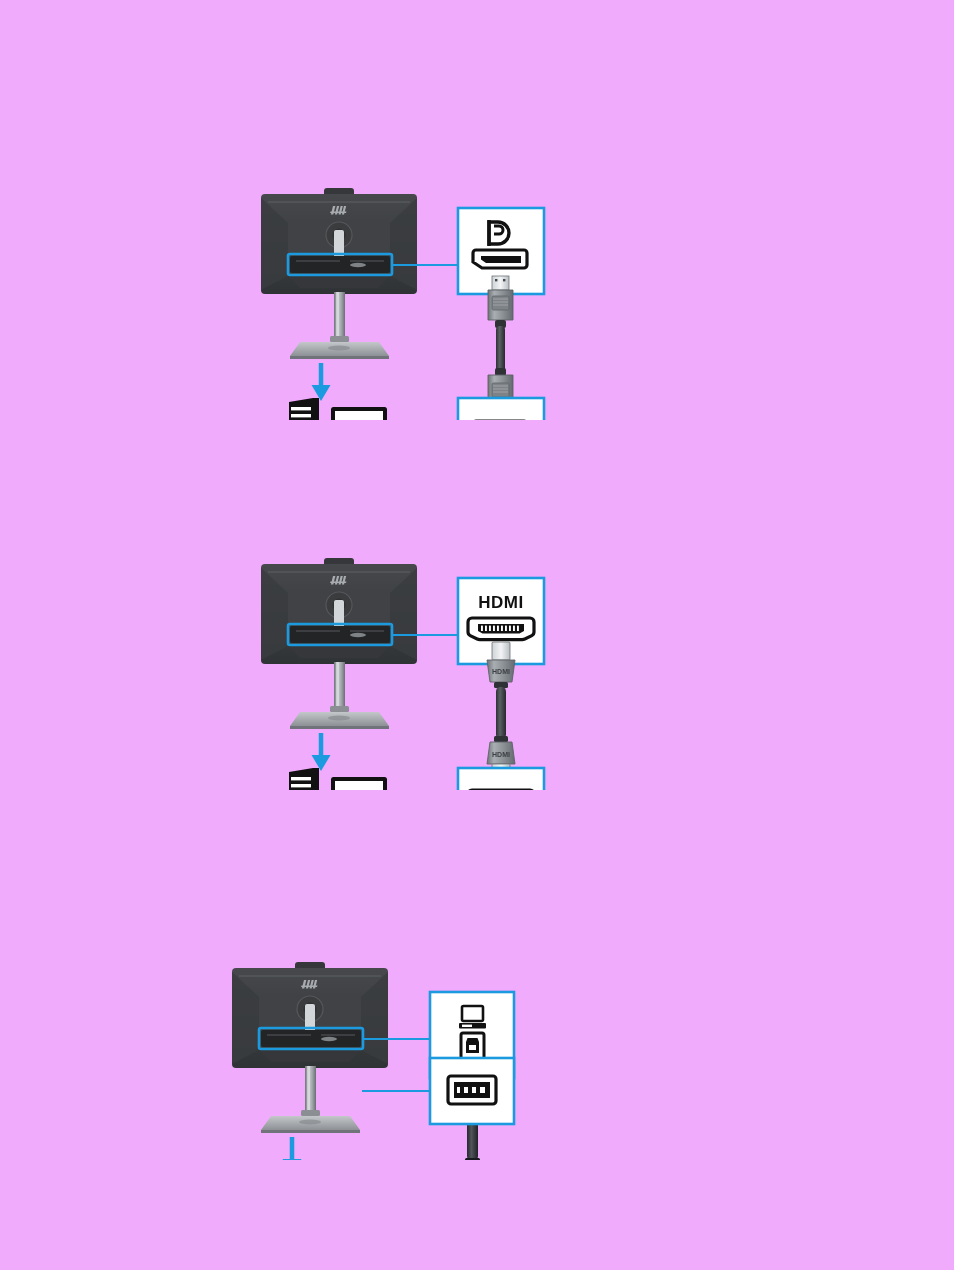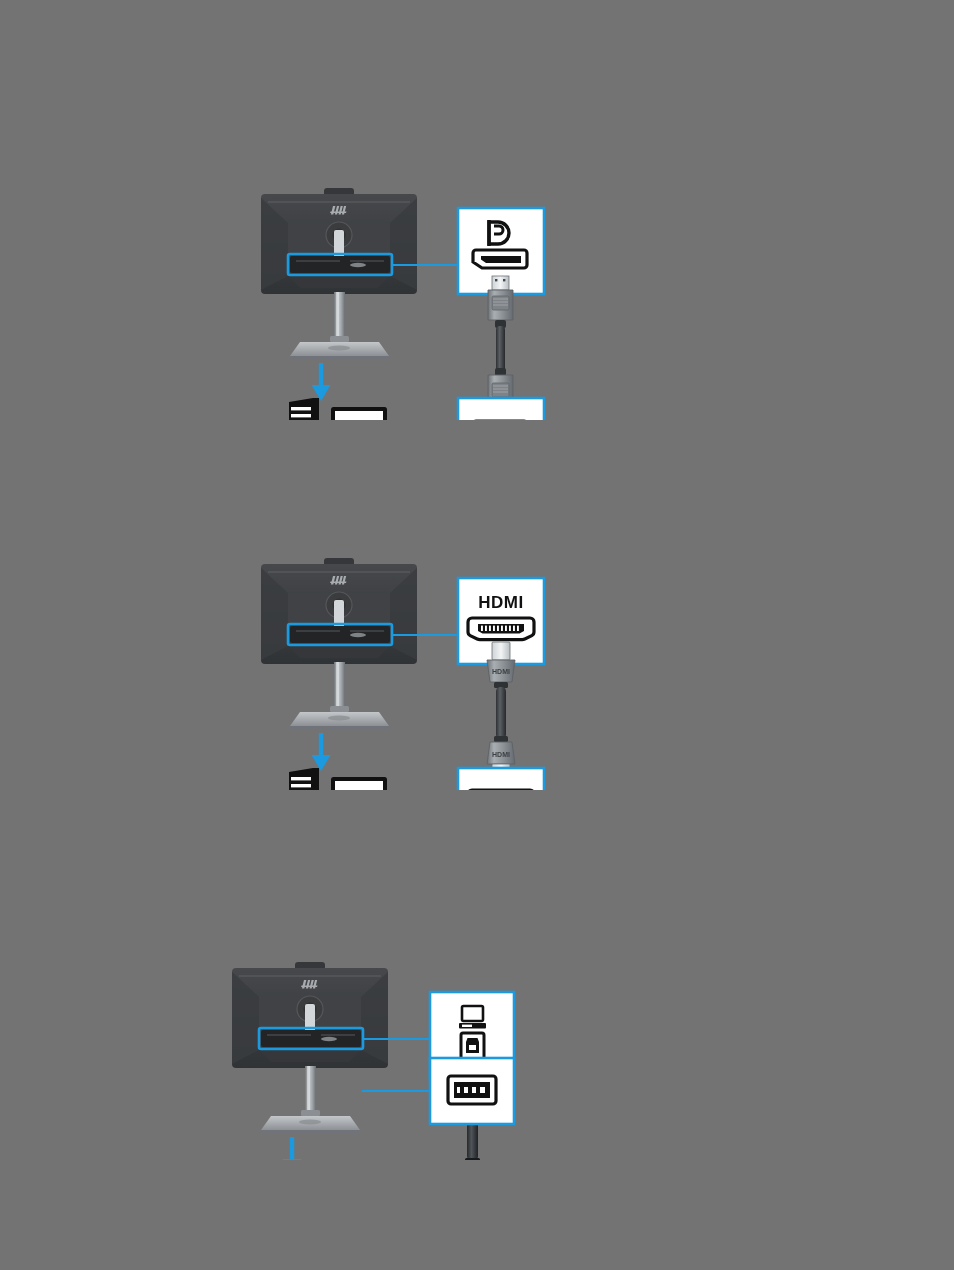--- a/index.html
+++ b/index.html
@@ -10,21 +10,21 @@
   body {
     width: 954px;
     height: 1270px;
     position: relative;
     font-family: "Liberation Sans", sans-serif;
     overflow: hidden;
   }
   .page {
     position: absolute;
     inset: 0;
-    background: #737373;
+    background: #f0abfc;
   }
   .section {
     position: absolute;
     left: 0;
     width: 954px;
   }
   .sec-dp  { top: 80px;  height: 340px; }
   .sec-hdmi{ top: 450px; height: 340px; }
   .sec-usb { top: 820px; height: 340px; }
 

